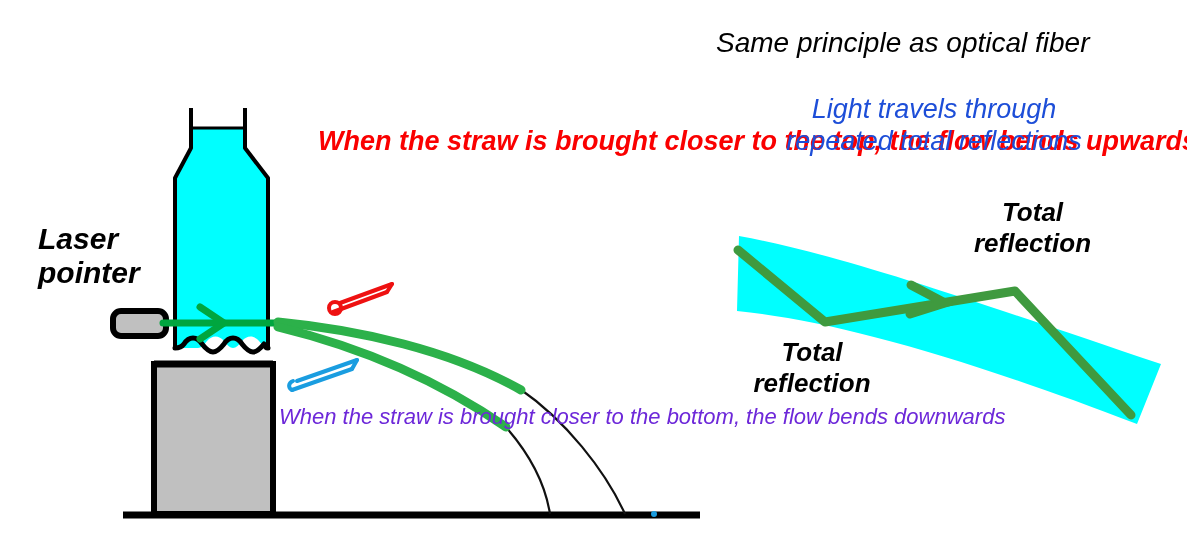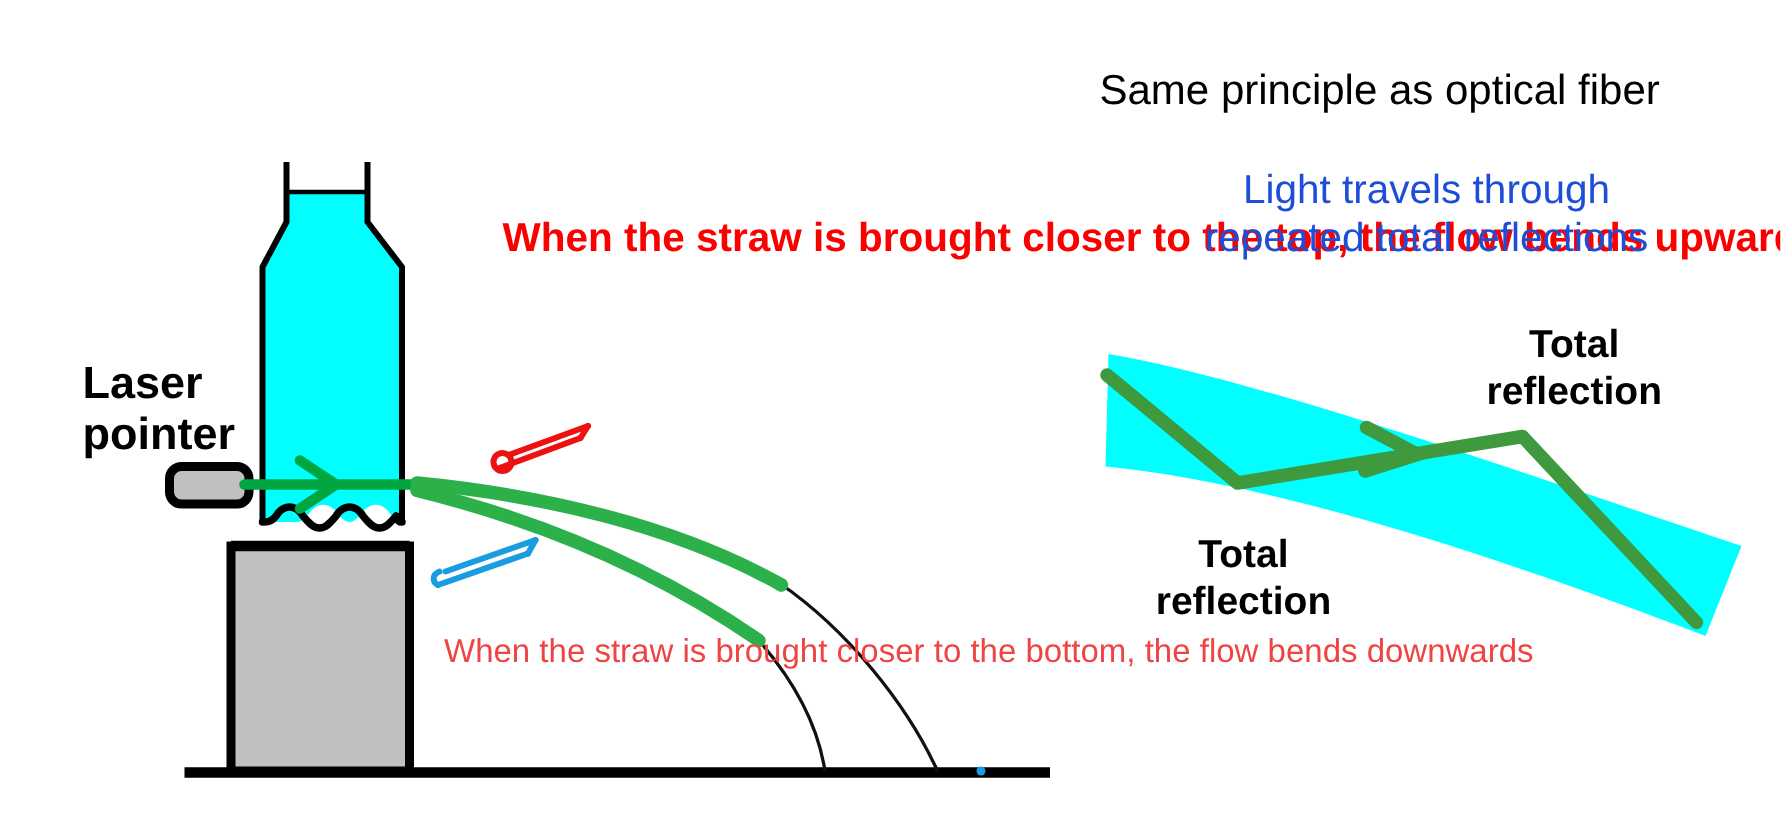--- a/index.html
+++ b/index.html
@@ -21,21 +21,22 @@
     position: absolute;
     left: 0;
     top: 0;
     width: 1187px;
     height: 555px;
   }
   .txt {
     position: absolute;
     white-space: pre;
     line-height: 1.14;
-    margin: 17px;
+    margin: 0;
+    font-style: italic;
   }
 
   
   .label-laser {
     left: 38px;
     top: 222px;
     width: 160px;
     text-align: left;
     font-size: 30px;
     font-weight: bold;
@@ -49,21 +50,21 @@
     font-weight: bold;
     color: #fa0000;
     line-height: 1.22;
   }
   .callout-blue {
     left: 279px;
     top: 404px;
     width: 235px;
     font-size: 22px;
     font-weight: normal;
-    color: #ef4444;
+    color: #6d28d9;
     line-height: 1.18;
   }
 
   
   .head-1 {
     left: 716px;
     top: 27px;
     width: 450px;
     font-size: 28px;
     color: #000000;

